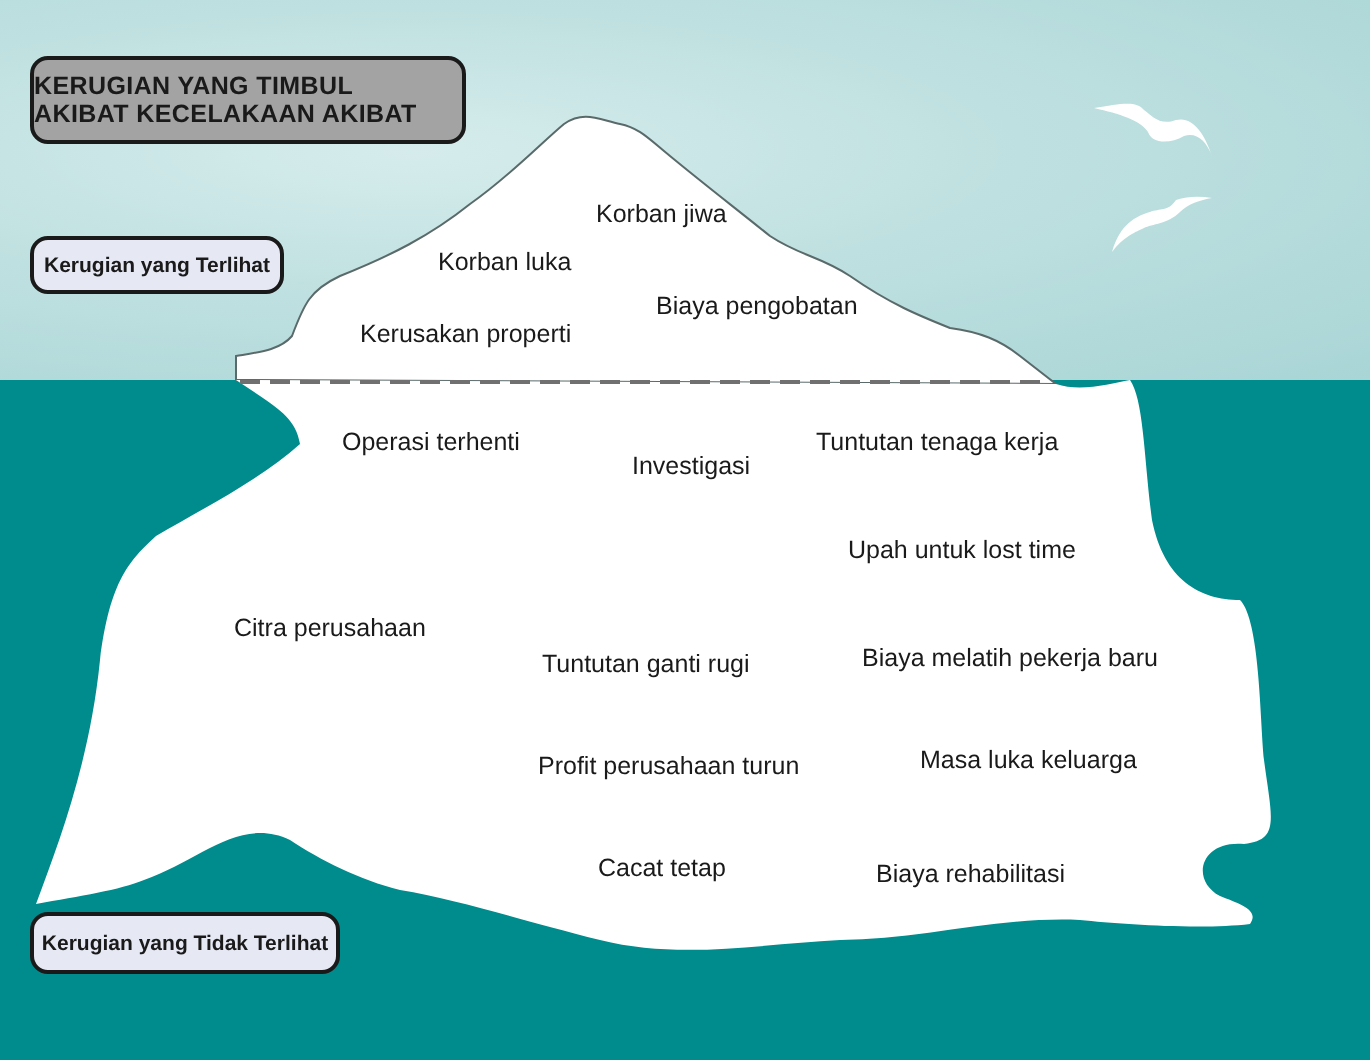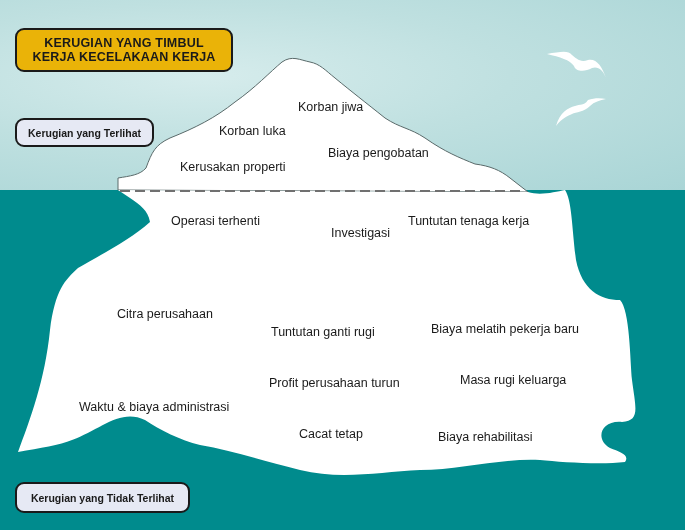--- a/index.html
+++ b/index.html
@@ -3,28 +3,28 @@
 <meta charset="utf-8">
 <style>
   html, body { margin: 0; padding: 0; }
   body { width: 685px; height: 530px; overflow: hidden; position: relative; font-family: "Liberation Sans", sans-serif; }
   .scene { position: absolute; left: 0; top: 0; width: 685px; height: 530px; }
   .sky { position: absolute; left: 0; top: 0; width: 685px; height: 190px;
          background: radial-gradient(ellipse at 30% 40%, #d6ecec 0%, #bfe0e0 45%, #a9d5d6 100%); }
   .sea { position: absolute; left: 0; top: 190px; width: 685px; height: 340px; background: #008b8d; }
   svg.iceberg { position: absolute; left: 0; top: 0; }
   .title-box { position: absolute; left: 15px; top: 28px; width: 218px; height: 44px;
-               background: #eab308; border: 2.5px solid #1a1a1a; border-radius: 9px;
-               box-sizing: border-box; display: flex; flex-direction: column; align-items: center; justify-content: center;
+               background: #a3a3a3; border: 2.5px solid #1a1a1a; border-radius: 9px;
+               box-sizing: border-box; display: flex; flex-direction: column; align-items: flex-start; justify-content: center;
                font-weight: bold; font-size: 12.5px; color: #1a1a1a; line-height: 14px; letter-spacing: 0.2px; }
   .label-pill { position: absolute; background: #e6e9f4; border: 2px solid #1a1a1a; border-radius: 9px;
                 box-sizing: border-box; display: flex; align-items: center; justify-content: center;
                 font-weight: bold; font-size: 10.5px; color: #1a1a1a; }
-  .visible-pill { left: 15px; top: 118px; width: 139px; height: 29px; }
-  .hidden-pill { left: 15px; top: 482px; width: 175px; height: 31px; }
+  .visible-pill { left: 15px; top: 118px; width: 127px; height: 29px; }
+  .hidden-pill { left: 15px; top: 456px; width: 155px; height: 31px; }
   .item { position: absolute; font-size: 12.5px; color: #1a1a1a; white-space: nowrap; }
 </style>
 </head>
 <body>
 
 <div class="scene">
   <div class="sky"></div>
   <div class="sea"></div>
 
   <svg class="iceberg" width="685" height="530" viewBox="0 0 685 530">
@@ -42,35 +42,35 @@
     <line x1="120" y1="191" x2="525" y2="191" stroke="#707070" stroke-width="2" stroke-dasharray="10,5"></line>
 
     <g fill="#ffffff">
       <path d="M547,54 C560,52 568,50 572,55 C576,58 580,63 588,60 C596,58 602,66 606,78 C603,70 598,66 592,68 C585,72 576,72 574,66 C570,60 560,57 547,54 Z"></path>
       <path d="M556,126 C560,112 568,108 575,106 C580,104 584,106 588,100 C594,98 600,98 606,99 C600,100 594,102 590,106 C584,112 576,112 572,114 C568,116 562,118 556,126 Z"></path>
     </g>
   </svg>
 
   <div class="title-box">
     <span>KERUGIAN YANG TIMBUL</span>
-    <span>KERJA KECELAKAAN KERJA</span>
+    <span>AKIBAT KECELAKAAN AKIBAT</span>
   </div>
 
   <div class="label-pill visible-pill">Kerugian yang Terlihat</div>
   <div class="label-pill hidden-pill">Kerugian yang Tidak Terlihat</div>
 
   <span class="item" style="left:298px;top:100px">Korban jiwa</span>
   <span class="item" style="left:219px;top:124px">Korban luka</span>
   <span class="item" style="left:328px;top:146px">Biaya pengobatan</span>
   <span class="item" style="left:180px;top:160px">Kerusakan properti</span>
 
   <span class="item" style="left:171px;top:214px">Operasi terhenti</span>
-  <span class="item" style="left:331px;top:226px">Investigasi</span>
+  <span class="item" style="left:316px;top:226px">Investigasi</span>
   <span class="item" style="left:408px;top:214px">Tuntutan tenaga kerja</span>
+  <span class="item" style="left:424px;top:268px">Upah untuk lost time</span>
   <span class="item" style="left:117px;top:307px">Citra perusahaan</span>
   <span class="item" style="left:271px;top:325px">Tuntutan ganti rugi</span>
   <span class="item" style="left:431px;top:322px">Biaya melatih pekerja baru</span>
   <span class="item" style="left:269px;top:376px">Profit perusahaan turun</span>
-  <span class="item" style="left:460px;top:373px">Masa rugi keluarga</span>
-  <span class="item" style="left:79px;top:400px">Waktu &amp; biaya administrasi</span>
+  <span class="item" style="left:460px;top:373px">Masa luka keluarga</span>
   <span class="item" style="left:299px;top:427px">Cacat tetap</span>
   <span class="item" style="left:438px;top:430px">Biaya rehabilitasi</span>
 </div>
 
 </body></html>

